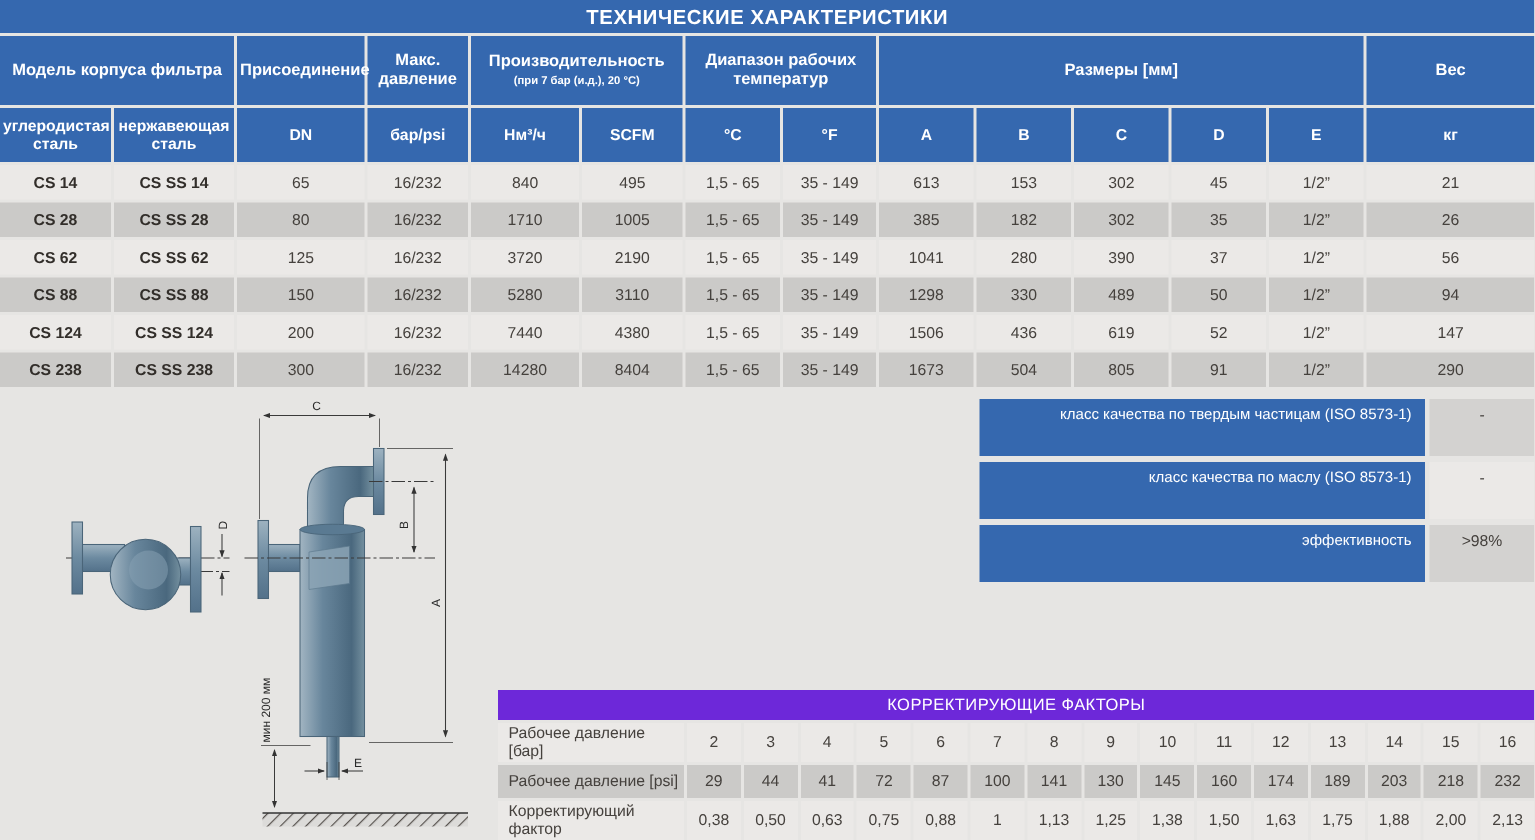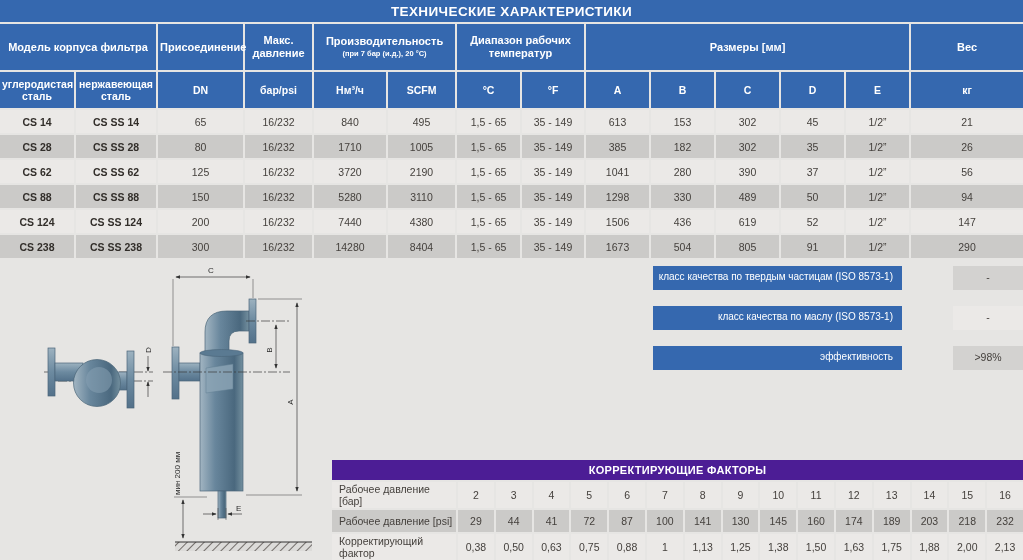--- a/index.html
+++ b/index.html
@@ -19,31 +19,31 @@
   tr.gh th { height:46px; font-size:11px; }
   tr.sh th { height:36px; font-size:10.5px; }
   .cap-note { display:block; font-size:7.5px; font-weight:bold; margin-top:2px; }
   table.main td { height:23px; text-align:center; vertical-align:middle; font-size:10.5px; color:#45413d; }
   table.main tbody tr:nth-of-type(odd) td { background:#ebe9e7; }
   table.main tbody tr:nth-of-type(even) td { background:#cbcac8; }
   table.main td.model { font-weight:bold; color:#322e2a; }
 
   
   .iso { position:absolute; left:653px; top:266px; width:370px; }
-  .iso-row { display:flex; height:24px; margin-bottom:16px;gap:48px; }
+  .iso-row { display:flex; height:38px; margin-bottom:4px; }
   .iso-label { flex:1; background:#3568af; color:#fff; font-size:10px; line-height:22px;
     text-align:right; padding-right:9px; white-space:nowrap; }
   .iso-value { width:70px; margin-left:3px; text-align:center; line-height:22px;
     font-size:10.5px; color:#45413d; }
   .iso-row:nth-of-type(odd) .iso-value { background:#d3d2d0; }
   .iso-row:nth-of-type(even) .iso-value { background:#ebe9e7; }
 
   
   .corr { position:absolute; left:332px; top:460px; width:691px; }
-  .corr-title { height:20px; background:#4c1d95; color:#fff; font-weight:bold; font-size:11px;
+  .corr-title { height:20px; background:#6d28d9; color:#fff; font-weight:normal; font-size:11px;
     line-height:20px; text-align:center; letter-spacing:.3px; }
   table.corrt { width:695px; margin-left:-2px; border-collapse:separate; border-spacing:2px; table-layout:fixed; }
   table.corrt td { height:22px; text-align:center; vertical-align:middle; font-size:10.5px; color:#45413d; }
   table.corrt td.corr-label { text-align:left; padding-left:7px; }
   table.corrt tr:nth-of-type(odd) td { background:#ebe9e7; }
   table.corrt tr:nth-of-type(even) td { background:#cbcac8; }
 
   
   .drawing { position:absolute; left:0; top:262px; }
   .dim { stroke:#3a3a3a; stroke-width:0.7; fill:none; }

